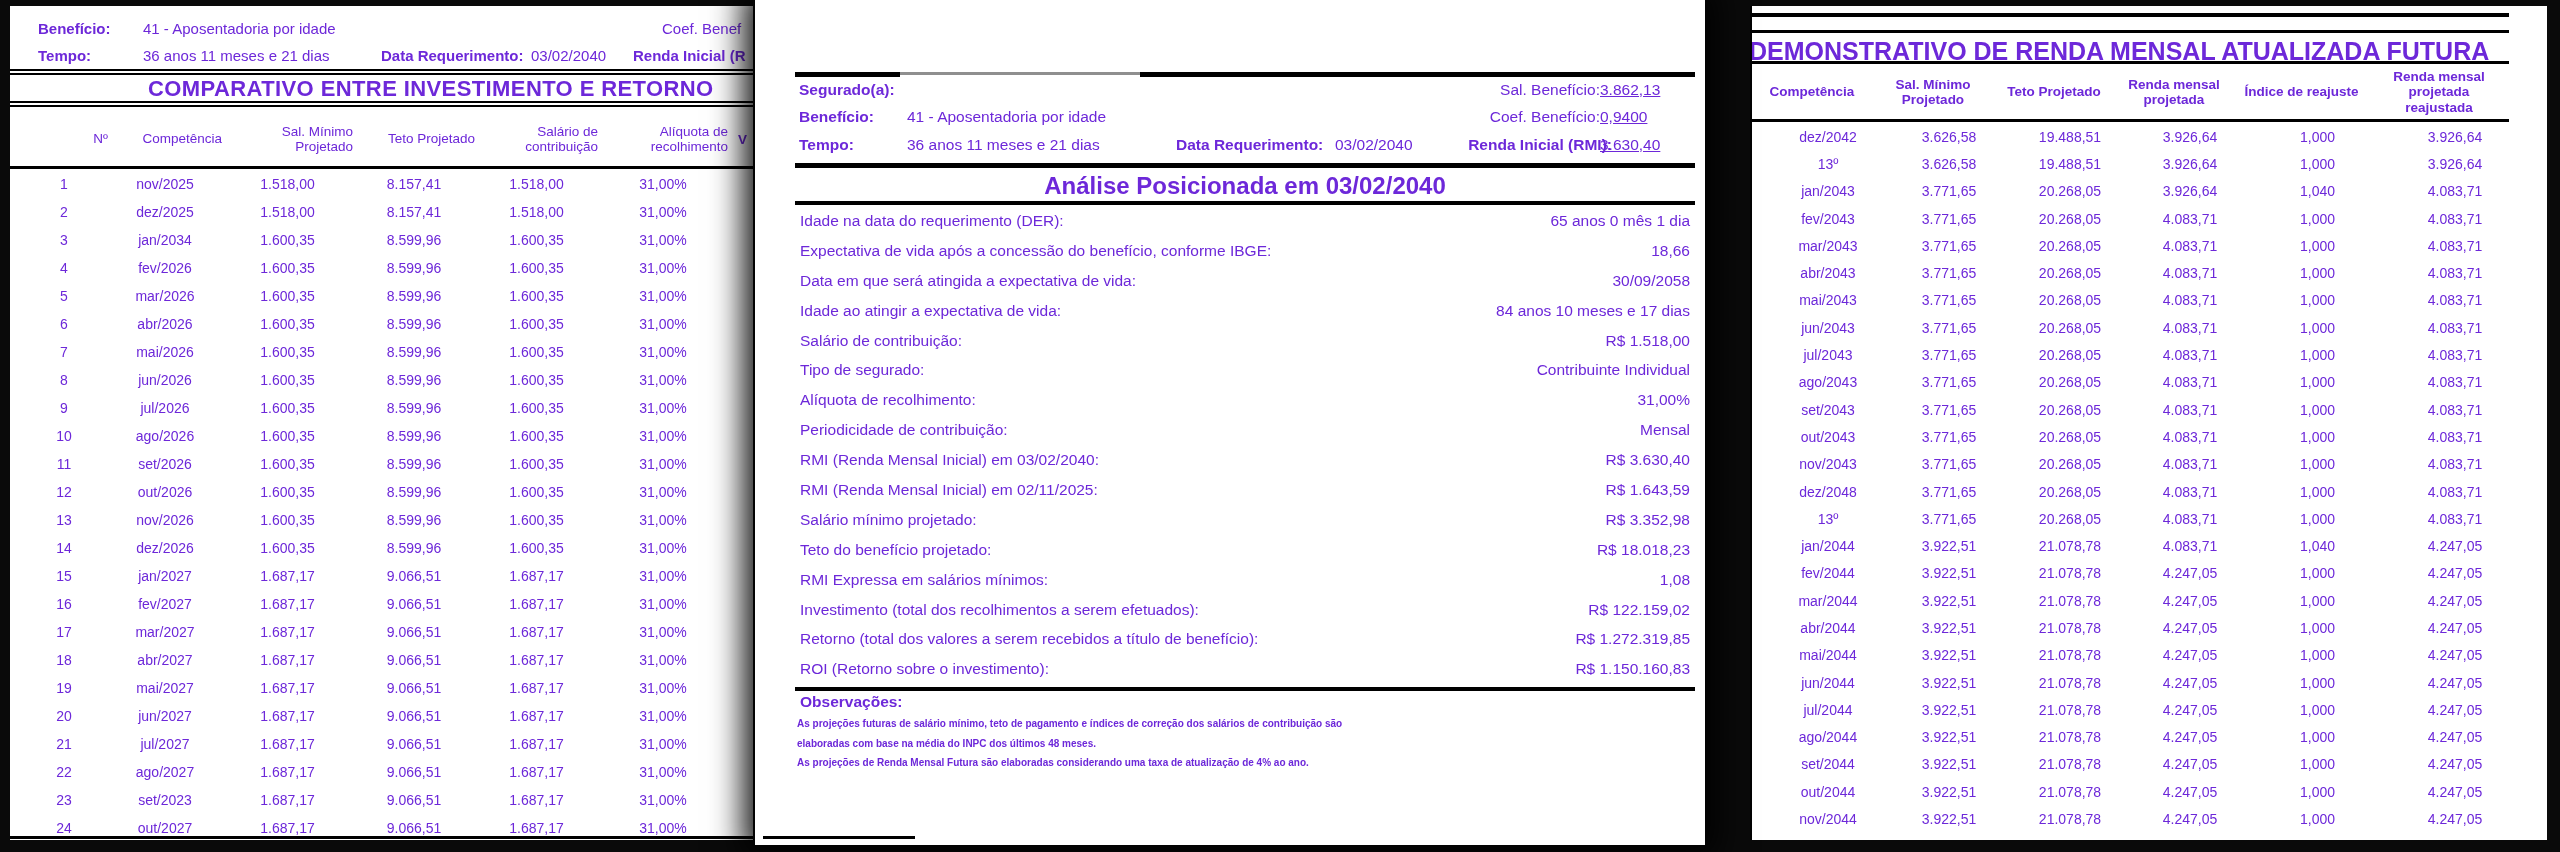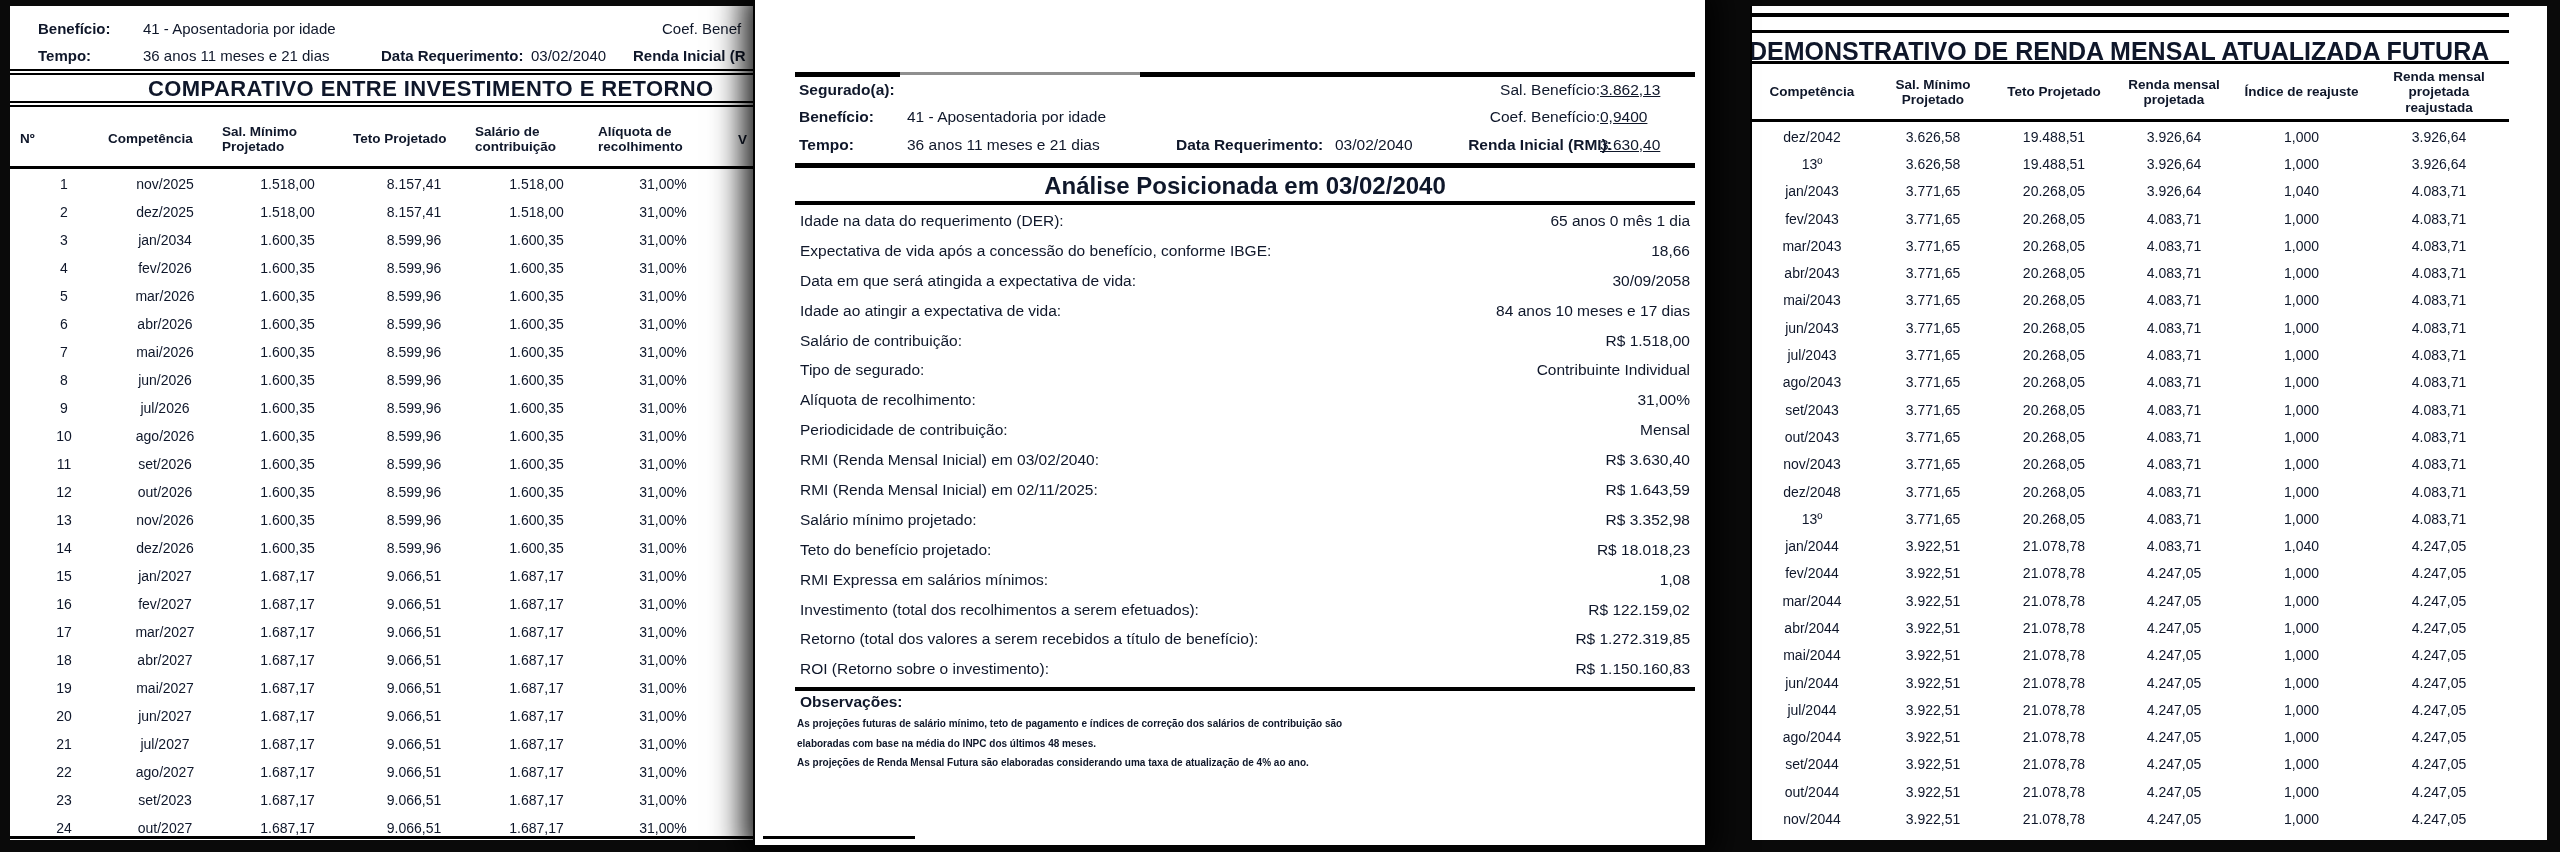--- a/index.html
+++ b/index.html
@@ -1,17 +1,17 @@
 <!DOCTYPE html>
 <html><head>
 <meta charset="utf-8">
 <style>
   html,body{margin:0;padding:0;background:#000;}
   .stage{position:relative;width:2560px;height:852px;background:#0a0a0a;overflow:hidden;
-         font-family:"Liberation Sans","DejaVu Sans",sans-serif;color:#0f172a;}
+         font-family:"Liberation Sans","DejaVu Sans",sans-serif;color:#6d28d9;}
   .page{position:absolute;background:#fff;overflow:hidden;}
   .page-left{left:10px;top:6px;width:743px;height:834px;}
   .page-right{left:1750px;top:6px;width:795px;height:834px;border-left:2px solid #000;}
   .page-center{left:755px;top:0;width:950px;height:845px;z-index:5;
                box-shadow:0 0 30px 12px rgba(0,0,0,0.92);}
   .rule{position:absolute;background:#000;}
 
   
   .lp-row{position:absolute;left:0;width:100%;height:22px;font-size:15px;white-space:nowrap;}
   .lp-row1{top:14px;}
@@ -20,21 +20,21 @@
   .lp-l{left:28px;font-weight:bold;}
   .lp-v{left:133px;}
   .lp-coef{left:652px;}
   .lp-dr{left:371px;font-weight:bold;}
   .lp-drv{left:521px;}
   .lp-ri{left:623px;font-weight:bold;}
   .lp-title{position:absolute;top:70px;left:138px;font-size:22px;font-weight:bold;
             white-space:nowrap;letter-spacing:.4px;}
   .lt-head{position:absolute;top:112px;left:10px;display:grid;
            grid-template-columns:88px 114px 131px 122px 123px 130px;height:42px;
-           font-weight:bold;font-size:13.5px;line-height:15.5px;text-align:left;}
+           font-weight:normal;font-size:13.5px;line-height:15.5px;text-align:right;}
   .lt-head span{align-self:center;white-space:pre-line;}
   .lt-vcol{position:absolute;top:126px;left:728px;font-weight:bold;font-size:13.5px;}
   .lt-body{position:absolute;top:164px;left:10px;}
   .lt-row{display:grid;grid-template-columns:88px 114px 131px 122px 123px 130px;height:28px;
           align-items:center;text-align:center;font-size:14px;}
 
   
   .cp-rule-top{top:72px;left:40px;width:900px;height:5px;}
   .cp-rule-top i{position:absolute;left:105px;width:240px;height:5px;background:#fff;
                  border-top:3px solid #8f8f8f;box-sizing:border-box;}
@@ -66,21 +66,21 @@
   .rp-rule2{top:24px;left:0;width:757px;height:3px;}
   .rp-title{position:absolute;top:31px;left:-3px;font-size:25px;font-weight:bold;white-space:nowrap;}
   .rp-rule3{top:55px;left:0;width:757px;height:3px;}
   .rt-head{position:absolute;top:60px;left:0;display:grid;
            grid-template-columns:120px 122px 120px 120px 135px 140px;height:52px;
            font-weight:bold;font-size:13.5px;line-height:15.5px;text-align:center;}
   .rt-head span{align-self:center;white-space:pre-line;}
   .rt-rule{top:113px;left:0;width:757px;height:3px;}
   .rt-body{position:absolute;top:117px;left:0;}
   .rt-row{display:grid;grid-template-columns:120px 122px 120px 120px 135px 140px;height:27.3px;
-          align-items:center;text-align:center;font-size:14px;}
+          align-items:center;text-align:center;font-size:14px;margin-left:16px;}
 </style>
 </head>
 <body>
 
 <div class="stage">
 
   <section class="page page-left">
     <div class="lp-row lp-row1">
       <span class="lp-l">Benefício:</span>
       <span class="lp-v">41 - Aposentadoria por idade</span>

